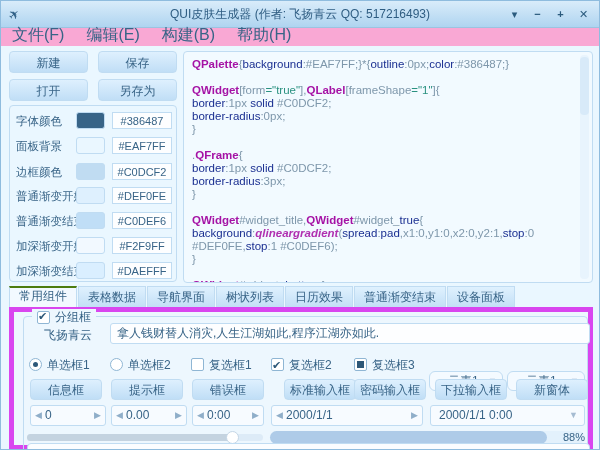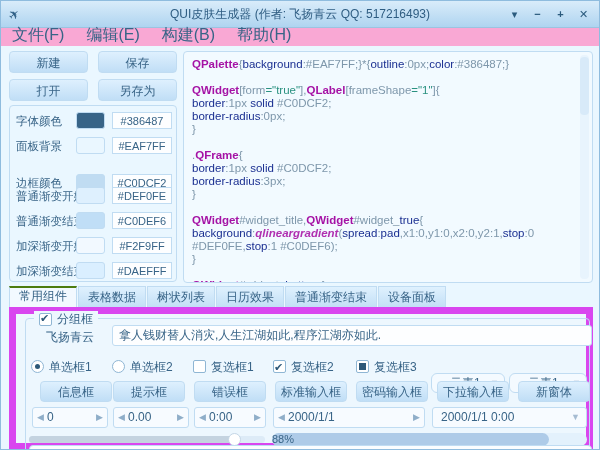--- a/index.html
+++ b/index.html
@@ -39,21 +39,21 @@
   .tok-g{color:#B02FB0;font-weight:bold;font-style:italic;}
   .code-scrollbar{position:absolute;right:3px;top:3px;width:9px;height:224px;background:#E8F4FD;border-radius:4px;}
   .code-scroll-thumb{position:absolute;left:0;top:2px;width:9px;height:58px;background:#D8EAF9;border-radius:4px;}
 
   
   .tabbar{position:absolute;left:8px;top:285px;height:21px;display:flex;}
   .tab{height:21px;line-height:20px;padding:0 9px;font-size:12px;border:1px solid #C0DCF2;border-bottom:none;margin-right:1px;background:linear-gradient(#DFF1FE,#C3DFF6);box-sizing:border-box;}
   .tab.active{background:#F2F9FF;border-top:2px solid #4d7c0f;line-height:17px;}
 
   
-  .tabpane{position:absolute;left:8px;top:306px;width:584px;height:143px;background:#EDF7FE;border:7px solid #d946ef;box-sizing:border-box;}
+  .tabpane{position:absolute;left:8px;top:306px;width:584px;height:143px;background:#EDF7FE;border:5px solid #d946ef;box-sizing:border-box;}
 
   
   .groupbox{position:absolute;left:9px;top:4px;width:565px;height:155px;border:1px solid #C0DCF2;border-radius:4px;box-sizing:border-box;}
   .gb-legend{position:absolute;left:8px;top:-8px;background:#EDF7FE;padding:0 5px;display:flex;align-items:center;font-size:12px;height:16px;}
 
   
   .cbox{display:inline-block;width:13px;height:13px;border:1px solid #8FB6D4;border-radius:2px;background:#FFFFFF;box-sizing:border-box;position:relative;vertical-align:-2px;margin-right:5px;}
   .cbox.checked::after{content:"✔";position:absolute;left:0px;top:-2px;font-size:11px;font-weight:bold;color:#2D5878;}
   .cbox.partial::after{content:"";position:absolute;left:2px;top:2px;width:7px;height:7px;background:#2D5878;}
   .rad{display:inline-block;width:13px;height:13px;border:1px solid #8FB6D4;border-radius:50%;background:#FFFFFF;box-sizing:border-box;position:relative;vertical-align:-2px;margin-right:5px;}
@@ -64,37 +64,37 @@
 
   .rc-row{position:absolute;left:0;top:40px;height:16px;width:100%;font-size:12px;}
   .rc-item{position:absolute;white-space:nowrap;line-height:16px;}
   .rc0{left:5px;} .rc1{left:86px;} .rc2{left:167px;} .rc3{left:247px;} .rc4{left:330px;}
   .combo{position:absolute;height:20px;top:-2px;background:#F4FAFF;border:1px solid #C0DCF2;border-radius:6px;box-sizing:border-box;font-size:12px;line-height:18px;padding-left:18px;margin-top:16px;}
   .combo .arrow{position:absolute;right:5px;top:0;color:#A6BCD2;font-size:9px;line-height:18px;}
   .cb0{left:405px;width:74px;} .cb1{left:483px;width:78px;}
 
   .db-row{position:absolute;left:0;top:62px;height:21px;width:100%;}
   .db-row .qbtn{position:absolute;width:72px;height:21px;line-height:21px;}
-  .db0{left:14px;} .db1{left:87px;} .db2{left:168px;} .db3{left:249px;} .db4{left:330px;} .db5{left:411px;} .db6{left:492px;}
+  .db0{left:6px;} .db1{left:87px;} .db2{left:168px;} .db3{left:260px;} .db4{left:330px;} .db5{left:411px;} .db6{left:492px;}
 
   .spin-row{position:absolute;left:0;top:88px;height:21px;width:100%;}
   .spin{position:absolute;height:21px;background:#F7FBFF;border:1px solid #C0DCF2;border-radius:3px;box-sizing:border-box;font-size:12px;line-height:19px;padding:0 14px;}
   .spin .ar-l,.spin .ar-r{position:absolute;top:0;font-size:9px;line-height:19px;color:#8FAEC9;}
   .spin .ar-l{left:4px;} .spin .ar-r{right:4px;}
   .sp0{left:6px;width:76px;} .sp1{left:87px;width:76px;} .sp2{left:168px;width:72px;} .sp3{left:247px;width:152px;}
   .dtc{left:406px;width:155px;padding:0 16px 0 8px;}
   .dtc .arrow{position:absolute;right:6px;top:0;color:#A6BCD2;font-size:9px;line-height:19px;}
 
   .meter-row{position:absolute;left:0;top:113px;height:15px;width:100%;}
   .slider{position:absolute;left:3px;top:4px;width:236px;height:7px;border-radius:4px;background:#DDEBF7;}
   .slider-fill{position:absolute;left:0;top:0;height:7px;border-radius:4px;background:#C4D3E0;}
   .slider-thumb{position:absolute;top:-3px;width:13px;height:13px;border-radius:50%;background:#FFFFFF;border:1px solid #C4D6E6;box-sizing:border-box;}
   .progress{position:absolute;left:246px;top:1px;width:315px;height:13px;border-radius:7px;background:#E3F1FC;}
   .progress-fill{position:absolute;left:0;top:0;height:13px;border-radius:7px;background:#AECBE8;}
-  .progress-label{position:absolute;left:0;right:0;text-align:left;font-size:11px;line-height:13px;color:#386487;}
+  .progress-label{position:absolute;left:0;right:0;text-align:right;font-size:11px;line-height:13px;color:#386487;}
 
   .gb-textedit{position:absolute;left:3px;top:126px;width:563px;height:40px;background:#FBFDFF;border:1px solid #C0DCF2;border-radius:4px;box-sizing:border-box;font-size:12px;padding:4px 6px;overflow:hidden;}
 </style>
 </head>
 <body>
 
 <div class="window">
 
   <div class="titlebar">
     <span class="app-icon">✈</span>
@@ -125,21 +125,21 @@
       <div class="color-row" style="top: 6px;">
         <div class="color-label">字体颜色</div>
         <div class="color-swatch" style="background: rgb(56, 100, 135);"></div>
         <div class="color-value">#386487</div>
       </div>
       <div class="color-row" style="top: 31px;">
         <div class="color-label">面板背景</div>
         <div class="color-swatch" style="background: rgb(234, 247, 255);"></div>
         <div class="color-value">#EAF7FF</div>
       </div>
-      <div class="color-row" style="top: 68px;">
+      <div class="color-row" style="top: 57px;">
         <div class="color-label">边框颜色</div>
         <div class="color-swatch" style="background: rgb(192, 220, 242);"></div>
         <div class="color-value">#C0DCF2</div>
       </div>
       <div class="color-row" style="top: 81px;">
         <div class="color-label">普通渐变开始</div>
         <div class="color-swatch" style="background: rgb(222, 240, 254);"></div>
         <div class="color-value">#DEF0FE</div>
       </div>
       <div class="color-row" style="top: 106px;">
@@ -180,20 +180,21 @@
         <div class="code-line"><span class="tok-s">QWidget</span><span class="tok-v">#widget_</span><span class="tok-p">bottom</span><span class="tok-v">{</span></div>
       </div>
     <div class="code-scrollbar">
       <div class="code-scroll-thumb"></div>
     </div>
   </div>
 
   <div class="tabbar">
       <div class="tab active">常用组件</div>
       <div class="tab">表格数据</div>
+      <div class="tab">导航界面</div>
       <div class="tab">树状列表</div>
       <div class="tab">日历效果</div>
       <div class="tab">普通渐变结束</div>
       <div class="tab">设备面板</div>
     </div>
 
   <div class="tabpane">
     <div class="groupbox">
       <span class="gb-legend">
         <span class="cbox checked"></span>

